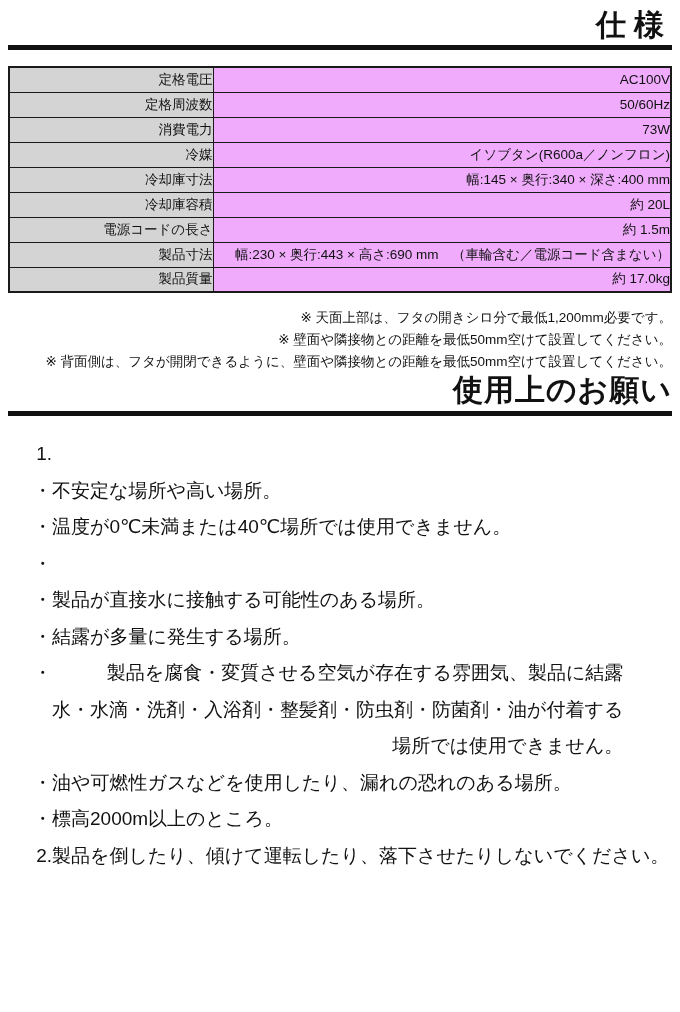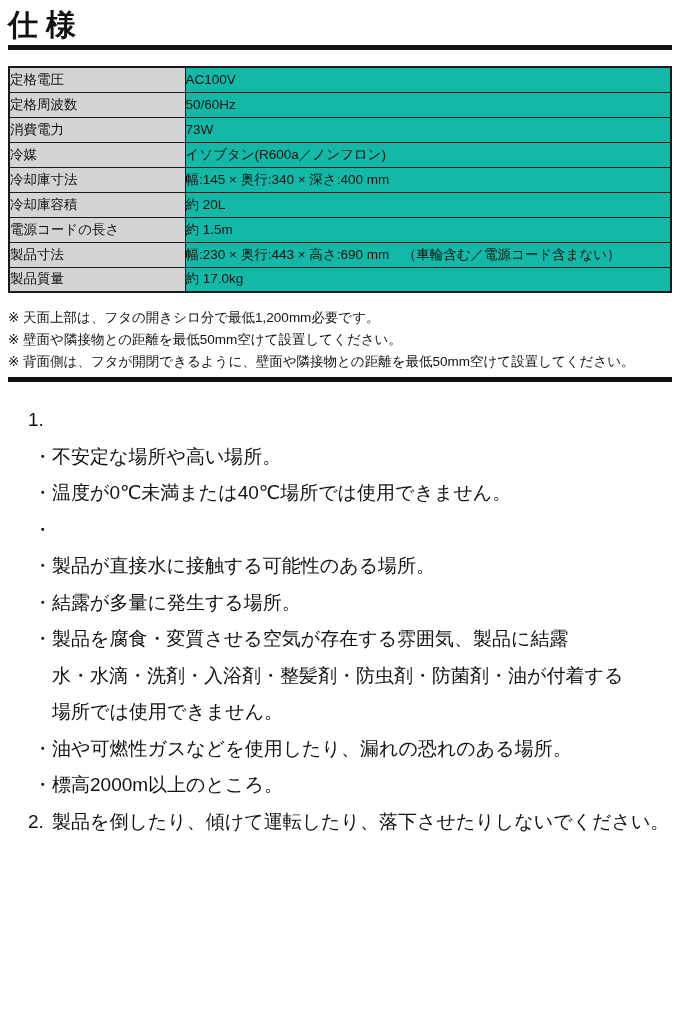--- a/index.html
+++ b/index.html
@@ -7,44 +7,44 @@
     --border:#1a1a1a;
     --label-bg:#d4d4d4;
   }
   *{box-sizing:border-box;}
   html,body{margin:0;padding:0;}
   body{
     width:680px;height:1012px;overflow:hidden;
     background:#ffffff;color:var(--ink);
     font-family:"Liberation Sans","DejaVu Sans",sans-serif;
   }
-  .page{padding:8px 8px 0 8px;}
+  .page{padding:8px 8px 0 8px;text-align:right;}
 
   
   h1.sec-title{
     margin:0;font-size:30px;line-height:34px;font-weight:900;
     color:var(--ink);
   }
   h1.spec-title{letter-spacing:8px;}
   .heading-rule{height:5px;background:var(--ink);margin-top:3px;}
 
   
   table.spec{
     width:664px;border-collapse:collapse;margin-top:16px;
     border:2px solid var(--border);
     font-size:13.5px;
   }
   table.spec td{
     border:1px solid var(--border);
     height:25px;padding:0;vertical-align:middle;
   }
   td.lbl{
-    width:176px;padding-left:12px;background:var(--label-bg);
+    width:204px;padding-left:12px;background:var(--label-bg);
   }
-  td.val{padding-left:16px;background:#14b8a6;}
+  td.val{padding-left:16px;background:#f0abfc;}
 
   
   .notes{margin-top:14px;}
   .notes p{
     margin:0;font-size:13.5px;line-height:22px;color:var(--ink);
   }
 
   
   .usage-title{margin-top:62px;font-size:29px;line-height:33px;letter-spacing:1px;}
   .usage-rule{margin-top:4px;}
@@ -113,20 +113,21 @@
     </table>
 
     <div class="notes">
       <p>※ 天面上部は、フタの開きシロ分で最低1,200mm必要です。</p>
       <p>※ 壁面や隣接物との距離を最低50mm空けて設置してください。</p>
       <p>※ 背面側は、フタが開閉できるように、壁面や隣接物との距離を最低50mm空けて設置してください。</p>
     </div>
   </section>
 
   <section>
+    <h1 class="sec-title usage-title">使用上のお願い</h1>
     <div class="heading-rule usage-rule"></div>
 
     <ol class="usage-list">
       <li>
         <div class="numline">
           <span class="num">1.</span>
         </div>
         <div class="bullets">
           <div class="bullet">
             <span class="dot">・</span>

